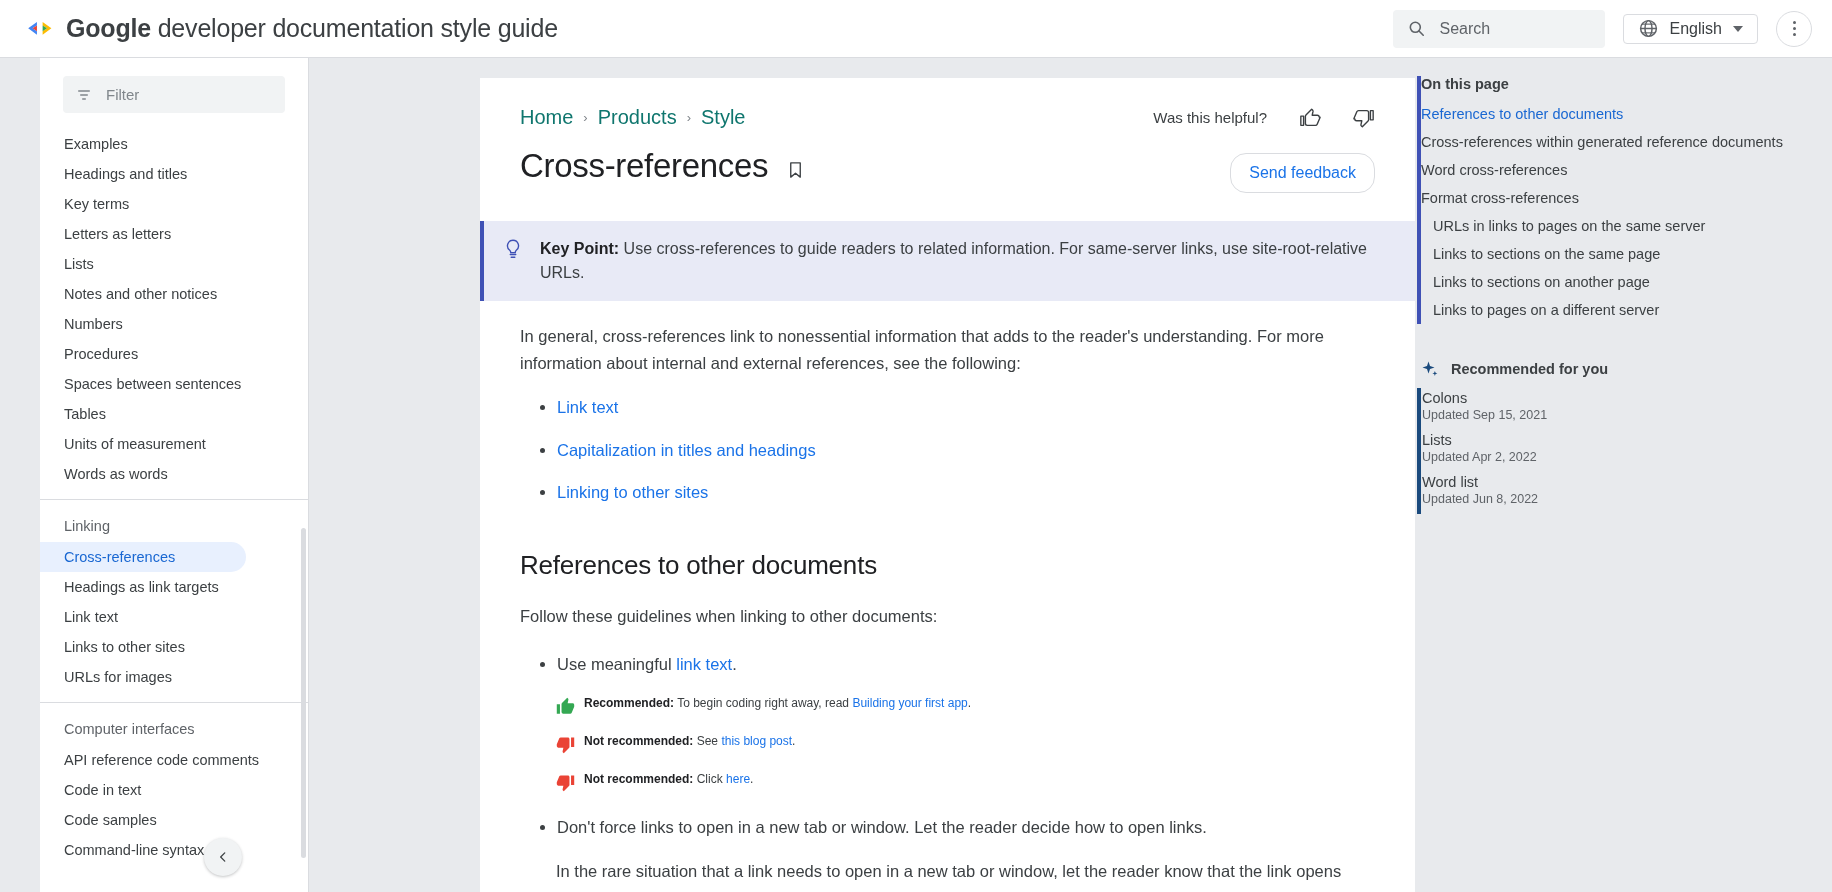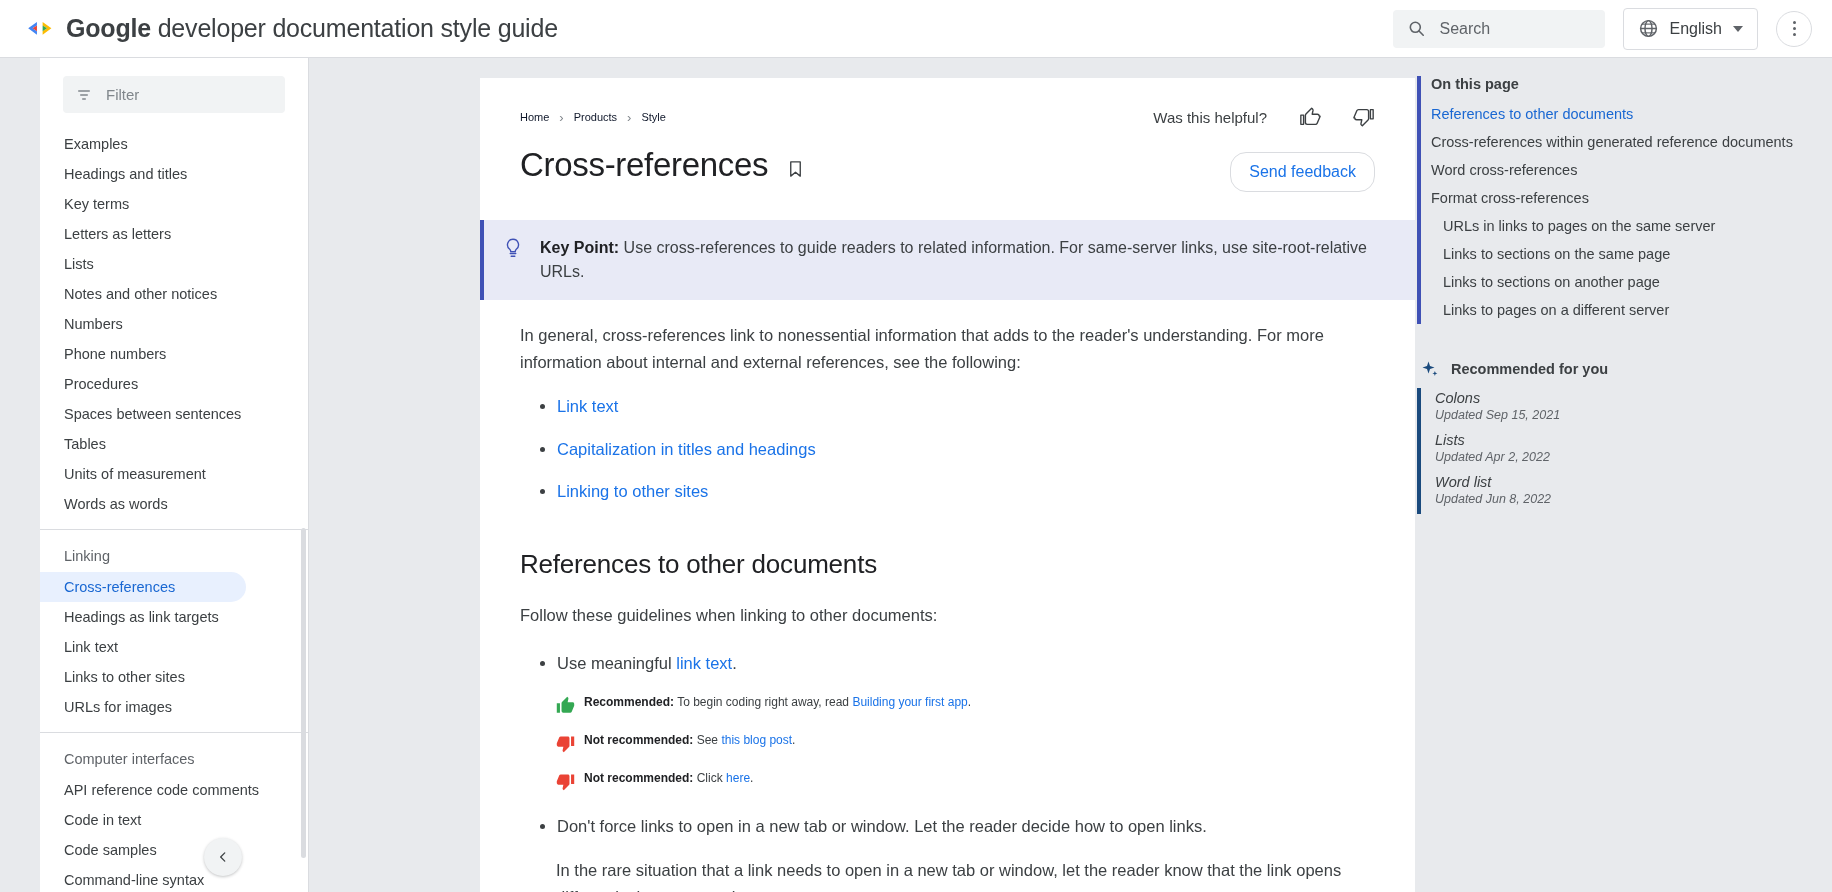--- a/index.html
+++ b/index.html
@@ -35,21 +35,21 @@
   .topbar-right {
     margin-left: auto; display: flex; align-items: center; gap: 18px;
     margin-right: 20px;
   }
   .searchbox {
     width: 212px; height: 38px; background: #f1f3f4; border-radius: 4px;
     display: flex; align-items: center; padding: 0 14px; gap: 14px;
   }
   .searchbox .ph { color: #5f6368; font-size: 16px; }
   .lang-btn {
-    height: 42px; border: 1px solid #dadce0; border-radius: 4px;
+    height: 30px; border: 1px solid #dadce0; border-radius: 4px;
     display: flex; align-items: center; gap: 11px; padding: 0 14px;
     background: #fff; cursor: pointer;
   }
   .lang-btn .label { font-size: 16px; color: #3c4043; }
   .caret { width: 0; height: 0; border-left: 5px solid transparent;
            border-right: 5px solid transparent; border-top: 6px solid #5f6368; }
   .kebab {
     width: 36px; height: 36px; border-radius: 50%; border: 1px solid #dadce0;
     display: flex; flex-direction: column; align-items: center; justify-content: center;
     gap: 3px; background: #fff; cursor: pointer;
@@ -104,21 +104,21 @@
     overflow: hidden;
   }
   .card {
     position: absolute; left: 211px; top: 20px;
     width: 935px; min-height: 900px;
     background: #fff;
   }
   .card-inner { padding: 28px 40px 0 40px; }
 
   .crumb-row { display: flex; align-items: center; gap: 10px; }
-  .crumb { font-size: 11px; color: #0f172a; cursor: pointer; }
+  .crumb { font-size: 20px; color: #0f766e; cursor: pointer; }
   .crumb-sep { color: #80868b; font-size: 13px; }
   .helpful-wrap {
     margin-left: auto; display: flex; align-items: center; gap: 32px;
   }
   .helpful-label { font-size: 15px; color: #3c4043; }
 
   .title-row { display: flex; align-items: flex-start; margin-top: 18px; }
   h1.page-title {
     font-size: 33px; font-weight: 400; color: #202124; margin: 0;
     letter-spacing: -0.3px;
@@ -159,36 +159,36 @@
   .sub-para { margin: 18px 0 0 36px; font-size: 16.5px; color: #3c4043; line-height: 1.62; max-width: 790px; }
 
   
   .rightnav {
     position: absolute; top: 58px; left: 1417px;
     width: 415px; height: 834px;
     background: #e8eaed;
     padding: 18px 0 0 0;
   }
   .otp {
-    border-left: 4px solid #3f51b5; padding-left: 10px; margin-left: 0px;
+    border-left: 4px solid #3f51b5; padding-left: 0; margin-left: 0px;
   }
   .otp-title { font-size: 14.5px; font-weight: 700; color: #3c4043; margin-bottom: 8px; }
   .otp-item {
     font-size: 14.5px; color: #3c4043; line-height: 1.45;
     padding: 3.5px 0; cursor: pointer;
   }
   .otp-item.active { color: #1967d2; }
   .otp-item.indent { padding-left: 12px; }
 
   .rec-head {
     display: flex; align-items: center; gap: 12px;
     margin: 36px 0 10px 4px;
   }
   .rec-head .t { font-size: 14.5px; font-weight: 700; color: #3c4043; }
-  .rec-list { border-left: 4px solid #1a4a7d; padding-left: 14px; font-style: italic; }
+  .rec-list { border-left: 4px solid #1a4a7d; padding-left: 1px; }
   .rec-item { padding: 2px 0 8px 0; }
   .rec-item .n { font-size: 14.5px; color: #3c4043; cursor: pointer; }
   .rec-item .u { font-size: 12.5px; color: #5f6368; margin-top: 2px; }
 </style>
 </head>
 <body>
 
 <div class="topbar">
   <a class="brand" href="#">
     <svg class="code-logo" viewBox="0 0 32 22">
@@ -241,21 +241,20 @@
     </div>
   </div>
   <div class="navlist" id="navlist">
       <div class="nav-item">Examples</div>
       <div class="nav-item">Headings and titles</div>
       <div class="nav-item">Key terms</div>
       <div class="nav-item">Letters as letters</div>
       <div class="nav-item">Lists</div>
       <div class="nav-item">Notes and other notices</div>
       <div class="nav-item">Numbers</div>
-      <div class="nav-item">Phone numbers</div>
       <div class="nav-item">Procedures</div>
       <div class="nav-item">Spaces between sentences</div>
       <div class="nav-item">Tables</div>
       <div class="nav-item">Units of measurement</div>
       <div class="nav-item">Words as words</div>
       <div class="nav-sep"></div>
       <div class="nav-group-title">Linking</div>
       <div class="nav-item active">Cross-references</div>
       <div class="nav-item">Headings as link targets</div>
       <div class="nav-item">Link text</div>

